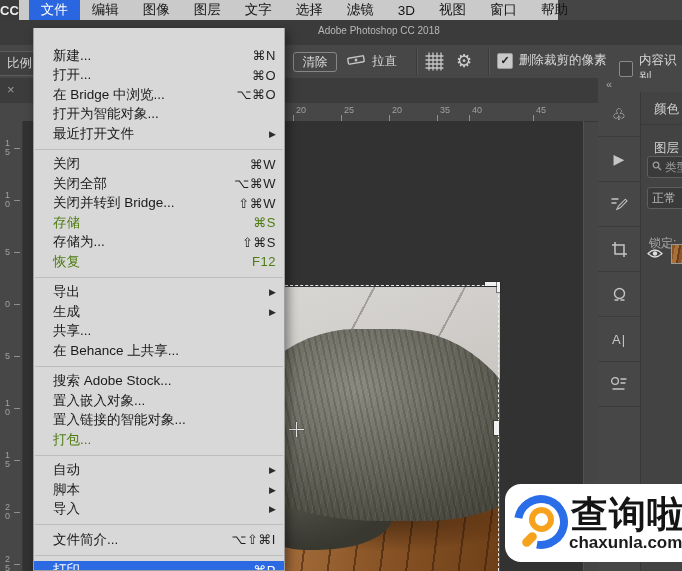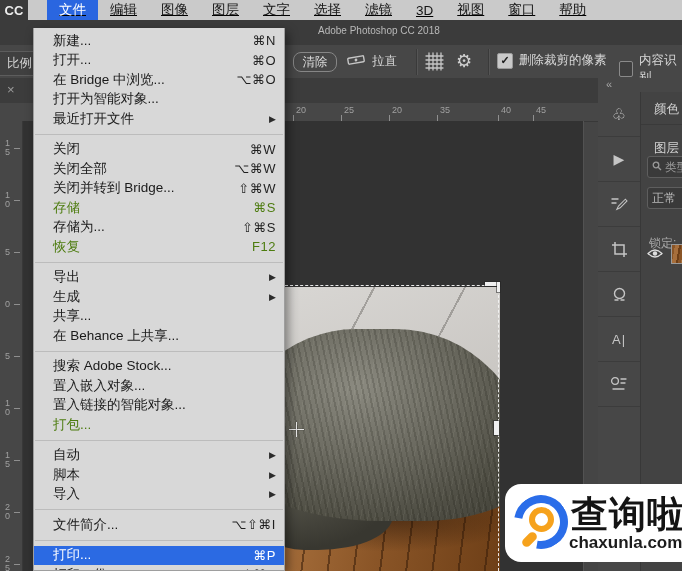--- a/index.html
+++ b/index.html
@@ -1,37 +1,37 @@
 <!DOCTYPE html>
 <html><head>
 <meta charset="utf-8">
 <style>
   html,body{margin:0;padding:0;}
   .screen{position:relative;width:682px;height:571px;background:#454545;overflow:hidden;
           font-family:"Liberation Sans",sans-serif;cursor:default;}
 
   
-  .menubar{position:absolute;top:0;left:0;width:682px;height:20px;background:#cacaca;display:flex;}
+  .menubar{position:absolute;top:0;left:0;width:558px;height:20px;background:#cacaca;display:flex;}
   .cc-badge{width:28px;height:20px;background:#3a3a3a;color:#ededed;font-size:13px;font-weight:bold;
             display:flex;align-items:center;justify-content:center;}
-  .mb-items{display:flex;margin-left:19px;text-decoration:underline;}
+  .mb-items{display:flex;margin-left:10px;}
   .mb-item{display:flex;align-items:center;padding:0 12px;font-size:13.5px;color:#151515;white-space:nowrap;}
   .mb-item.active{background:#2a66e0;color:#fff;}
 
   
   .titlebar{position:absolute;top:20px;left:0;width:682px;height:25px;background:#3b3b3b;border-bottom:1px solid #2f2f2f;}
   .title-text{position:absolute;left:318px;top:5px;font-size:10px;color:#b9b9b9;}
 
   
   .optionsbar{position:absolute;top:45px;left:0;width:682px;height:33px;background:#474747;
               border-bottom:1px solid #393939;color:#d8d8d8;}
   .ratio-box{position:absolute;left:-4px;top:6px;padding:3px 8px 3px 10px;background:#404040;
              border:1px solid #5d5d5d;border-radius:2px;font-size:12.5px;color:#d6d6d6;}
   .clear-btn{position:absolute;left:293px;top:7px;width:44px;height:20px;background:transparent;
-             border:1px solid #868686;border-radius:8px;color:#dcdcdc;font-size:12.5px;
+             border:1px solid #868686;border-radius:3px;color:#dcdcdc;font-size:12.5px;
              font-family:inherit;padding:0;line-height:18px;text-align:center;}
   .straighten{position:absolute;left:346px;top:7px;display:flex;align-items:center;gap:6px;font-size:12.5px;color:#d6d6d6;}
   .ob-sep{position:absolute;top:4px;width:1px;height:26px;background:#3a3a3a;box-shadow:1px 0 0 #555;}
   .grid-btn{position:absolute;left:424px;top:6px;}
   .gear-btn{position:absolute;left:456px;top:4px;font-size:18px;color:#cfcfcf;line-height:24px;}
   .ob-check{position:absolute;top:7px;display:flex;align-items:center;gap:6px;font-size:12.5px;color:#d8d8d8;}
   .cb{width:14px;height:14px;border-radius:2px;display:flex;align-items:center;justify-content:center;
       font-size:11px;font-weight:bold;}
   .cb.on{background:#c9c9c9;border:1px solid #9a9a9a;color:#1d1d1d;}
   .cb.off{background:#3f3f3f;border:1px solid #8a8a8a;color:transparent;}
@@ -107,21 +107,21 @@
   .wm-ring{position:absolute;inset:0;border-radius:50%;border:8px solid #2a6de9;border-left-color:transparent;
            transform:rotate(-35deg);}
   .wm-lens{position:absolute;left:15px;top:12px;width:13px;height:13px;border:6px solid #f6a21c;border-radius:50%;}
   .wm-handle{position:absolute;left:11px;top:36px;width:9px;height:17px;background:#f6a21c;border-radius:5px;transform:rotate(45deg);}
   .wm-title{position:absolute;left:66px;top:6px;font-size:37px;font-weight:bold;color:#141414;
             font-family:"DejaVu Serif","Liberation Serif",serif;letter-spacing:1px;white-space:nowrap;}
   .wm-domain{position:absolute;left:64px;top:49px;font-size:17px;font-weight:bold;color:#1c1c1c;white-space:nowrap;}
 
   
   .filemenu{position:absolute;left:33px;top:28px;width:252px;height:543px;background:#d8d8d8;
-            border:1px solid #9e9e9e;border-top:none;box-sizing:border-box;padding-top:3px;overflow:hidden;
+            border:1px solid #9e9e9e;border-top:none;box-sizing:border-box;padding-top:18px;overflow:hidden;
             box-shadow:3px 4px 10px rgba(0,0,0,.45);z-index:50;}
   .menu-row{height:19.5px;display:flex;align-items:center;padding:0 8px 0 19px;font-size:13.5px;color:#1a1a1a;white-space:nowrap;}
   .menu-label{flex:1;}
   .menu-shortcut{font-size:13px;color:#1f1f1f;letter-spacing:0.5px;}
   .menu-arrow{font-size:9px;color:#2b2b2b;}
   .menu-row.disabled, .menu-row.disabled .menu-shortcut{color:#4d7c0f;}
   .menu-row.selected{background:#2b6ae3;color:#fff;}
   .menu-row.selected .menu-shortcut{color:#fff;}
   .menu-sep{height:11px;position:relative;}
   .menu-sep::after{content:"";position:absolute;left:1px;right:1px;top:5px;height:1px;background:#bcbcbc;}
@@ -186,21 +186,21 @@
 
   <div class="tabbar">
     <span class="tab-close">×</span>
   </div>
 
   <div class="hruler">
       <span class="h-lab" style="left: 296px;">20</span>
       <span class="h-lab" style="left: 344px;">25</span>
       <span class="h-lab" style="left: 392px;">20</span>
       <span class="h-lab" style="left: 440px;">35</span>
-      <span class="h-lab" style="left: 501px;">40</span>
+      <span class="h-lab" style="left: 472px;">40</span>
       <span class="h-lab" style="left: 536px; text-align: center;">45</span>
     </div>
   <div class="vruler">
       <span class="v-lab" style="top: 18px;">15</span>
       <span class="v-lab" style="top: 70px;">10</span>
       <span class="v-lab" style="top: 126.5px;">5</span>
       <span class="v-lab" style="top: 178.5px;">0</span>
       <span class="v-lab" style="top: 230.5px;">5</span>
       <span class="v-lab" style="top: 278px;">10</span>
       <span class="v-lab" style="top: 330px;">15</span>

